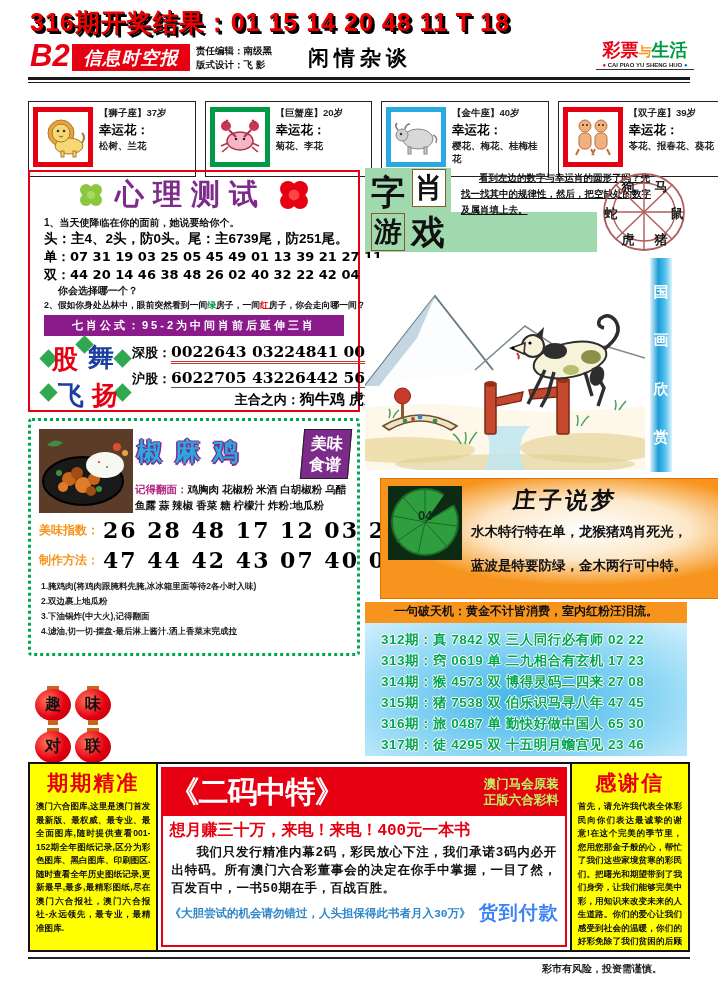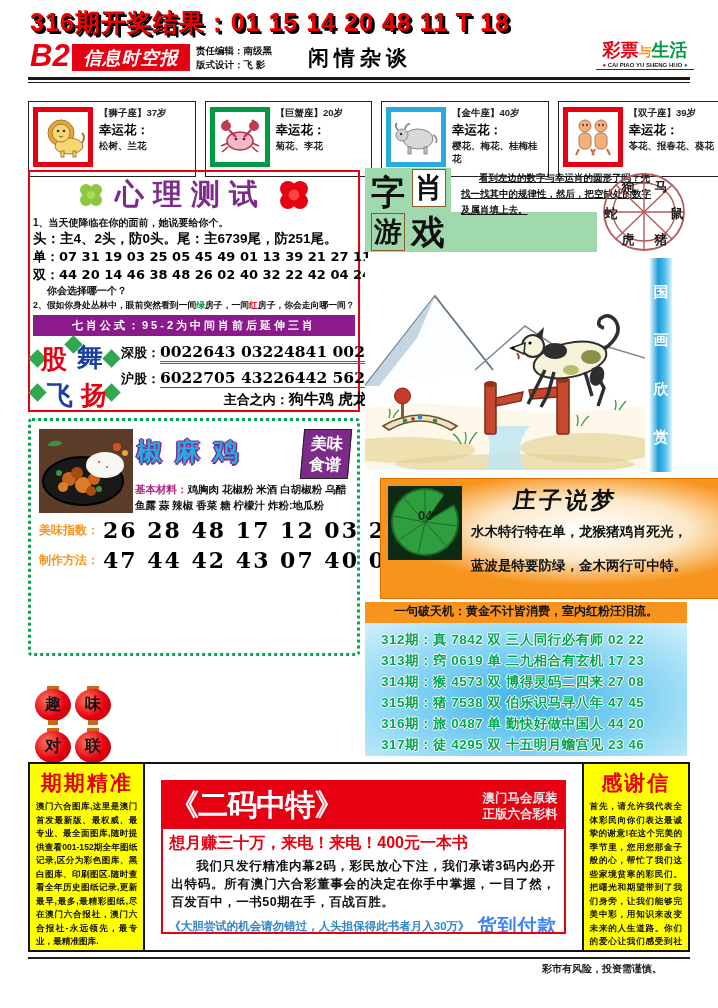--- a/index.html
+++ b/index.html
@@ -30,21 +30,21 @@
   .zodiac-row { position:absolute; left:28px; top:88px; width:697px; height:76px; display:flex; gap:9px;margin-top:13px; }
   .zcard { flex:1; border:1.5px solid #222; background:#fff; display:flex; padding:5px 4px; }
   .zframe { width:60px; height:60px; flex:0 0 60px; background:#fff; display:flex; align-items:center; justify-content:center; }
   .zframe.red { border:5px solid #e60012; } .zframe.green { border:5px solid #009944; } .zframe.blue { border:5px solid #29abe2; }
   .ztext { margin-left:6px; overflow:hidden; }
   .zname { font-size:9.5px; font-weight:bold; color:#222; white-space:nowrap; }
   .zlucky { font-size:12.5px; font-weight:900; color:#000; margin-top:2px; }
   .zflowers { font-size:9.5px; font-weight:bold; color:#222; line-height:13px; }
 
   
-  .psych-box { position:absolute; left:28px; top:170px; width:332px; height:242px; border:2.5px solid #e60012; padding:2px 3px; }
+  .psych-box { position:absolute; left:28px; top:170px; width:332px; height:242px; border:2.5px solid #e60012; padding:2px 14px; }
   .psych-title-row { display:flex; align-items:center; justify-content:center; gap:10px; height:42px; }
   .psych-title { color:#7d2b8b; font-size:29px; font-weight:900; letter-spacing:9px; }
   .ptext { font-size:10px; font-weight:bold; color:#111; line-height:14px; }
   .heads-line { font-size:13.5px; font-weight:900; color:#000; line-height:18px; white-space:nowrap; }
   .num-line { font-size:13px; font-weight:900; color:#000; line-height:18px; white-space:nowrap; font-family:"DejaVu Sans", sans-serif; }
   .q2-line { font-size:8.8px; font-weight:bold; color:#111; line-height:14px; white-space:nowrap; }
   .green-char { color:#009944; } .red-char { color:#e60012; }
   .formula-bar { margin-top:3px; background:#8b1a8b; color:#fff; font-size:11px; font-weight:900;
     text-align:center; letter-spacing:3px; padding:3px 0; }
   .stock-row { display:flex; margin-top:4px; }
@@ -125,25 +125,25 @@
   .p-row { font-size:13.5px; font-weight:900; color:#00a651; line-height:21px; white-space:nowrap;
     text-shadow:1px 0 #fff, -1px 0 #fff, 0 1px #fff, 0 -1px #fff; letter-spacing:0.5px; }
 
   
   .ads { position:absolute; left:28px; top:762px; width:662px; height:190px; border:2px solid #111; display:flex; }
   .ad-left, .ad-right { background:#ffff00; padding:5px 6px; overflow:hidden; }
   .ad-left { width:139px; border-right:2px solid #111; }
   .ad-right { width:128px; border-left:2px solid #111; }
   .ad-yellow-title { color:#e60012; font-size:21px; font-weight:900; text-align:center; letter-spacing:2px; }
   .ad-yellow-body { margin-top:3px; font-size:8.6px; font-weight:bold; color:#111; line-height:13.5px; text-align:justify; }
-  .ad-center { flex:1; background:#fff; padding:16px; }
+  .ad-center { flex:1; background:#fff; padding:3px;font-family:Liberation Mono, monospace; }
   .ad-center-inner { border:2px solid #e60012; height:100%; overflow:hidden; }
   .banner { background:#e60012; display:flex; align-items:center; padding:3px 6px; }
   .banner-big { color:#fff; font-size:30px; font-weight:900; letter-spacing:-1px; white-space:nowrap; }
-  .banner-sub { margin-left:auto; color:#e5e5e5; font-size:12.5px; font-weight:900; line-height:16px; white-space:nowrap; }
+  .banner-sub { margin-left:auto; color:#bef264; font-size:12.5px; font-weight:900; line-height:16px; white-space:nowrap; }
   .hotline { color:#e60012; font-size:16px; font-weight:900; padding:4px 6px 0 6px; white-space:nowrap; }
   .ad-para { padding:3px 8px 0 8px; font-size:12.5px; font-weight:900; color:#111; line-height:18px;
     text-indent:2em; letter-spacing:0.5px; text-align:justify; }
   .blue-row { display:flex; align-items:center; padding:2px 6px; }
   .blue-note { color:#2e86c8; font-size:11.5px; font-weight:900; white-space:nowrap; }
   .cod { color:#3b82f6; font-size:19px; font-weight:900; margin-left:8px; letter-spacing:1px; white-space:nowrap; }
 
   
   .footer-rule { position:absolute; left:28px; top:957px; width:662px; border-top:2.5px solid #222; }
   .footer-text { position:absolute; left:28px; top:962px; width:634px; text-align:right; font-size:10px; font-weight:bold; color:#222; }
@@ -329,30 +329,36 @@
         <circle cx="78" cy="18" r="4" fill="#d94f2a"></circle>
           <circle cx="86" cy="24" r="3" fill="#e8a33d"></circle>
       </svg>
     </div>
     <div class="food-title">椒麻鸡</div>
     <div class="tasty-badge">
       <div>美味</div>
       <div>食谱</div>
     </div>
     <div class="materials">
-      <div><span class="mat-label">基本材料：</span><span>鸡胸肉 花椒粉 米酒 白胡椒粉 乌醋</span></div>
+      <div><span class="mat-label">记得翻面：</span><span>鸡胸肉 花椒粉 米酒 白胡椒粉 乌醋</span></div>
       <div>鱼露 蒜 辣椒 香菜 糖 柠檬汁 炸粉:地瓜粉</div>
     </div>
     <div class="num-row row-index">
       <span class="lab">美味指数：</span>
       <span class="vals">26 28 48 17 12 03 23 46</span>
     </div>
     <div class="num-row row-method">
       <span class="lab">制作方法：</span>
       <span class="vals">47 44 42 43 07 40 04 19</span>
+    </div>
+    <div class="steps">
+      <div>1.腌鸡肉(将鸡肉跟腌料先腌,冰冰箱里面等待2各小时入味)</div>
+      <div>2.双边裹上地瓜粉</div>
+      <div>3.下油锅炸(中大火),记得翻面</div>
+      <div>4.滤油,切一切-摆盘-最后淋上酱汁.洒上香菜末完成拉</div>
     </div>
   </div>
 
   <div class="lantern-grid">
     <div class="lantern">
       <div class="cap-t"></div>
         <div class="globe"></div>
         <div class="cap-b"></div>
       <div class="ch">趣</div>
     </div>
@@ -480,21 +486,21 @@
     <div class="zz-line zz-l1">水木特行特在单，龙猴猪鸡肖死光，</div>
     <div class="zz-line zz-l2">蓝波是特要防绿，金木两行可中特。</div>
   </div>
   <div class="tianji-bar">一句破天机：黄金不计皆消费，室内红粉汪泪流。</div>
 
   <div class="periods">
     <div class="p-row">312期：真 7842 双 三人同行必有师 02 22</div>
     <div class="p-row">313期：窍 0619 单 二九相合有玄机 17 23</div>
     <div class="p-row">314期：猴 4573 双 博得灵码二四来 27 08</div>
     <div class="p-row">315期：猪 7538 双 伯乐识马寻八年 47 45</div>
-    <div class="p-row">316期：旅 0487 单 勤快好做中国人 44 20</div>
+    <div class="p-row">316期：旅 0487 单 勤快好做中国人 65 30</div>
     <div class="p-row">317期：徒 4295 双 十五明月蟾宫见 23 46</div>
   </div>
 
   <div class="ads">
     <div class="ad-left">
       <div class="ad-yellow-title">期期精准</div>
       <div class="ad-yellow-body">澳门六合图库,这里是澳门首发最新版、最权威、最专业、最全面图库,随时提供查看001-152期全年图纸记录,区分为彩色图库、黑白图库、印刷图区.随时查看全年历史图纸记录,更新最早,最多,最精彩图纸,尽在澳门六合报社，澳门六合报社-永远领先，最专业，最精准图库.</div>
     </div>
     <div class="ad-center">
       <div class="ad-center-inner">

